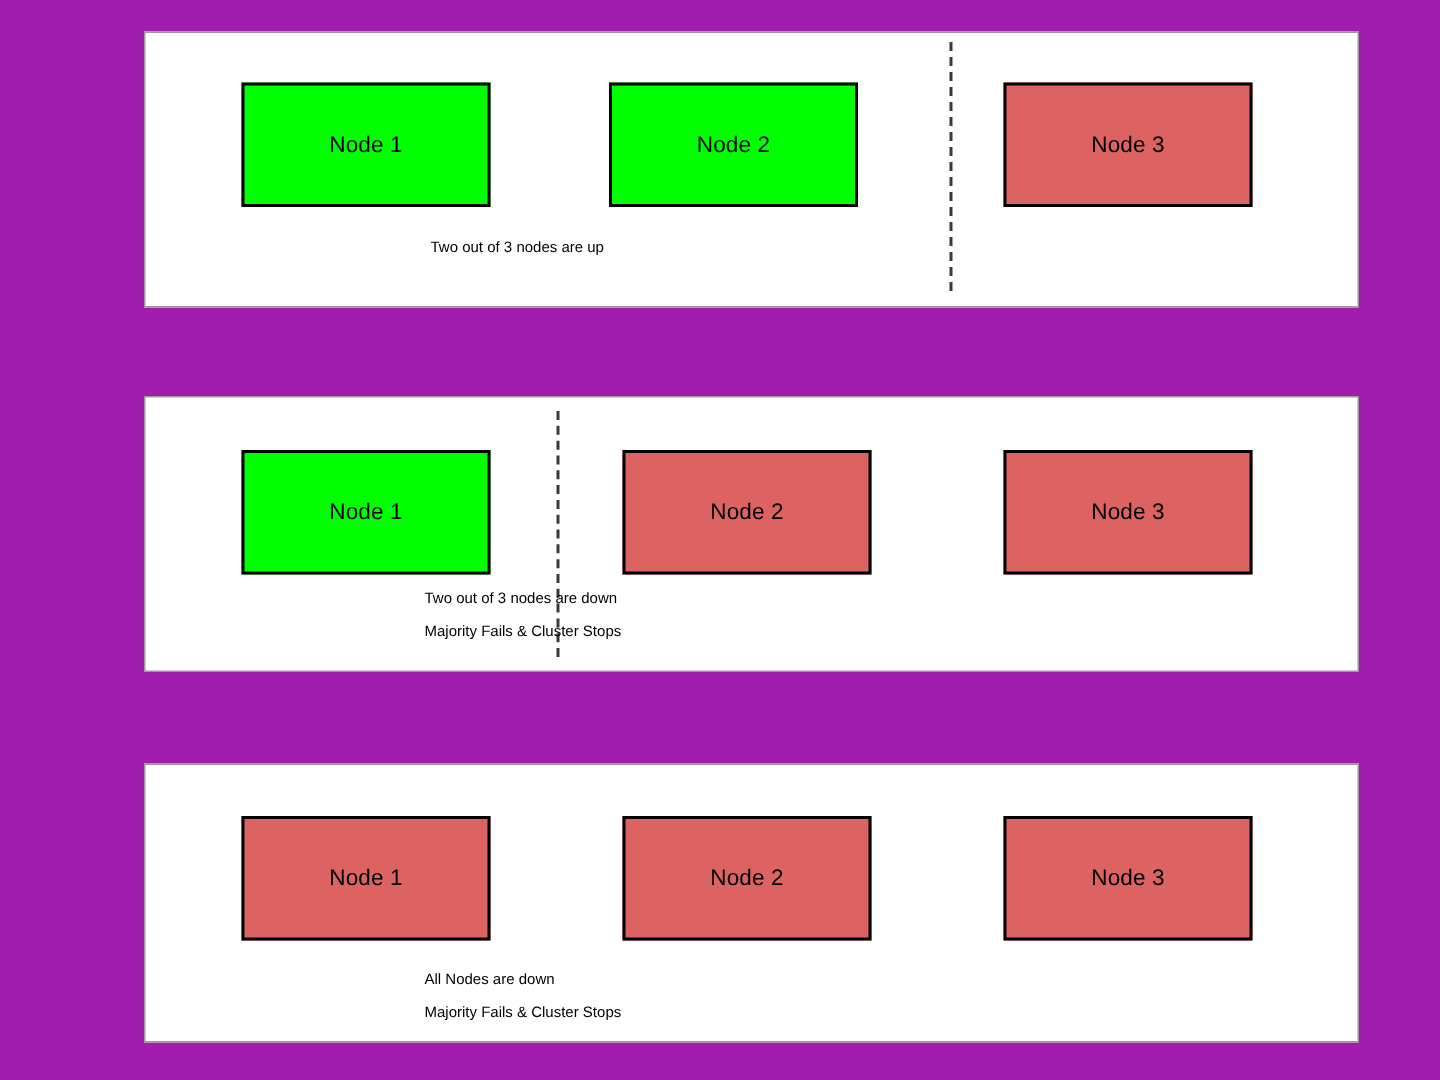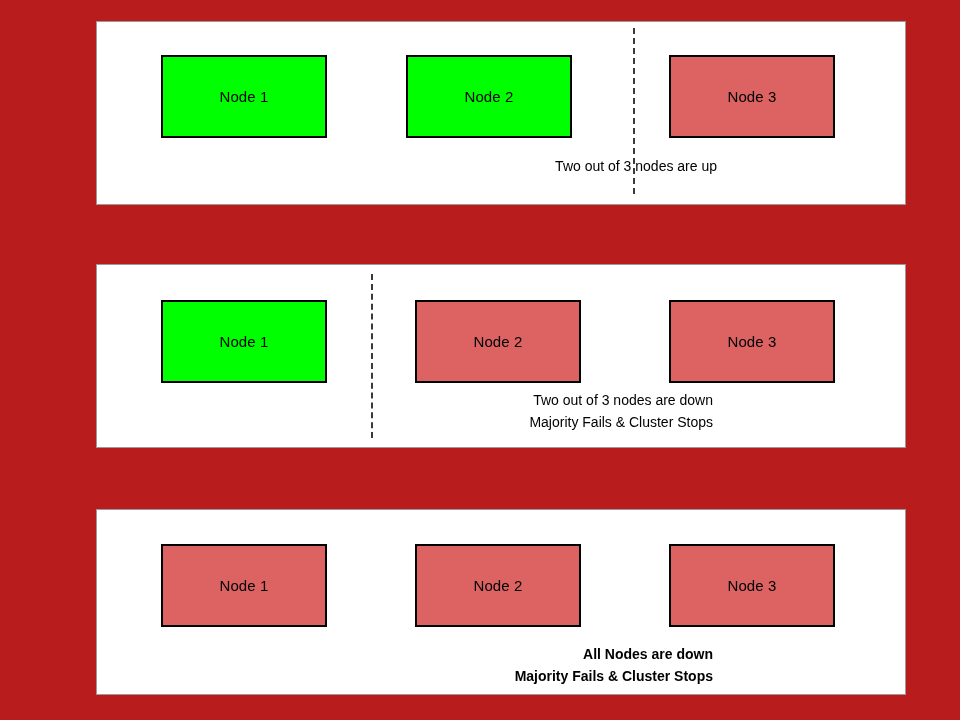--- a/index.html
+++ b/index.html
@@ -13,21 +13,21 @@
     position: relative;
     overflow: hidden;
     font-family: "Liberation Sans", sans-serif;
   }
 
   .diagram-canvas {
     position: absolute;
     left: 0; top: 0;
     width: 960px;
     height: 720px;
-    background: #b91c1c;
+    background: #a21caf;
   }
 
   .scenario-panel {
     position: absolute;
     background: #ffffff;
     border: 1px solid #9a9a9a;
     box-sizing: border-box;
   }
 
   #panel-1 { left: 96px; top: 21px;  width: 810px; height: 184px; }
@@ -57,23 +57,23 @@
   .node-down { background: #dd6363; }
 
   .divider-line {
     position: absolute;
     width: 0;
     border-left: 2px dashed #3a3a3a;
   }
 
   .caption-block {
     position: absolute;
-    text-align: right;
+    text-align: left;
     font-family: "Liberation Sans", sans-serif;
-    font-size: 14px;
+    font-size: 10px;
     color: #000000;
     line-height: 22px;
     white-space: nowrap;
   }
   .caption-line { display: block; }
 </style>
 </head>
 <body>
 
 <div class="diagram-canvas">
@@ -128,19 +128,19 @@
     </div>
 
     <div class="node-box node-down" style="left:318px; top:34px;">
       <span class="node-label">Node 2</span>
     </div>
 
     <div class="node-box node-down" style="left:572px; top:34px;">
       <span class="node-label">Node 3</span>
     </div>
 
-    <div class="caption-block" style="left:186px; top:133px; width:430px;font-weight:bold;">
+    <div class="caption-block" style="left:186px; top:133px; width:430px;">
       <span class="caption-line">All Nodes are down</span>
       <span class="caption-line">Majority Fails &amp; Cluster Stops</span>
     </div>
   </div>
 
 </div>
 
 </body></html>

